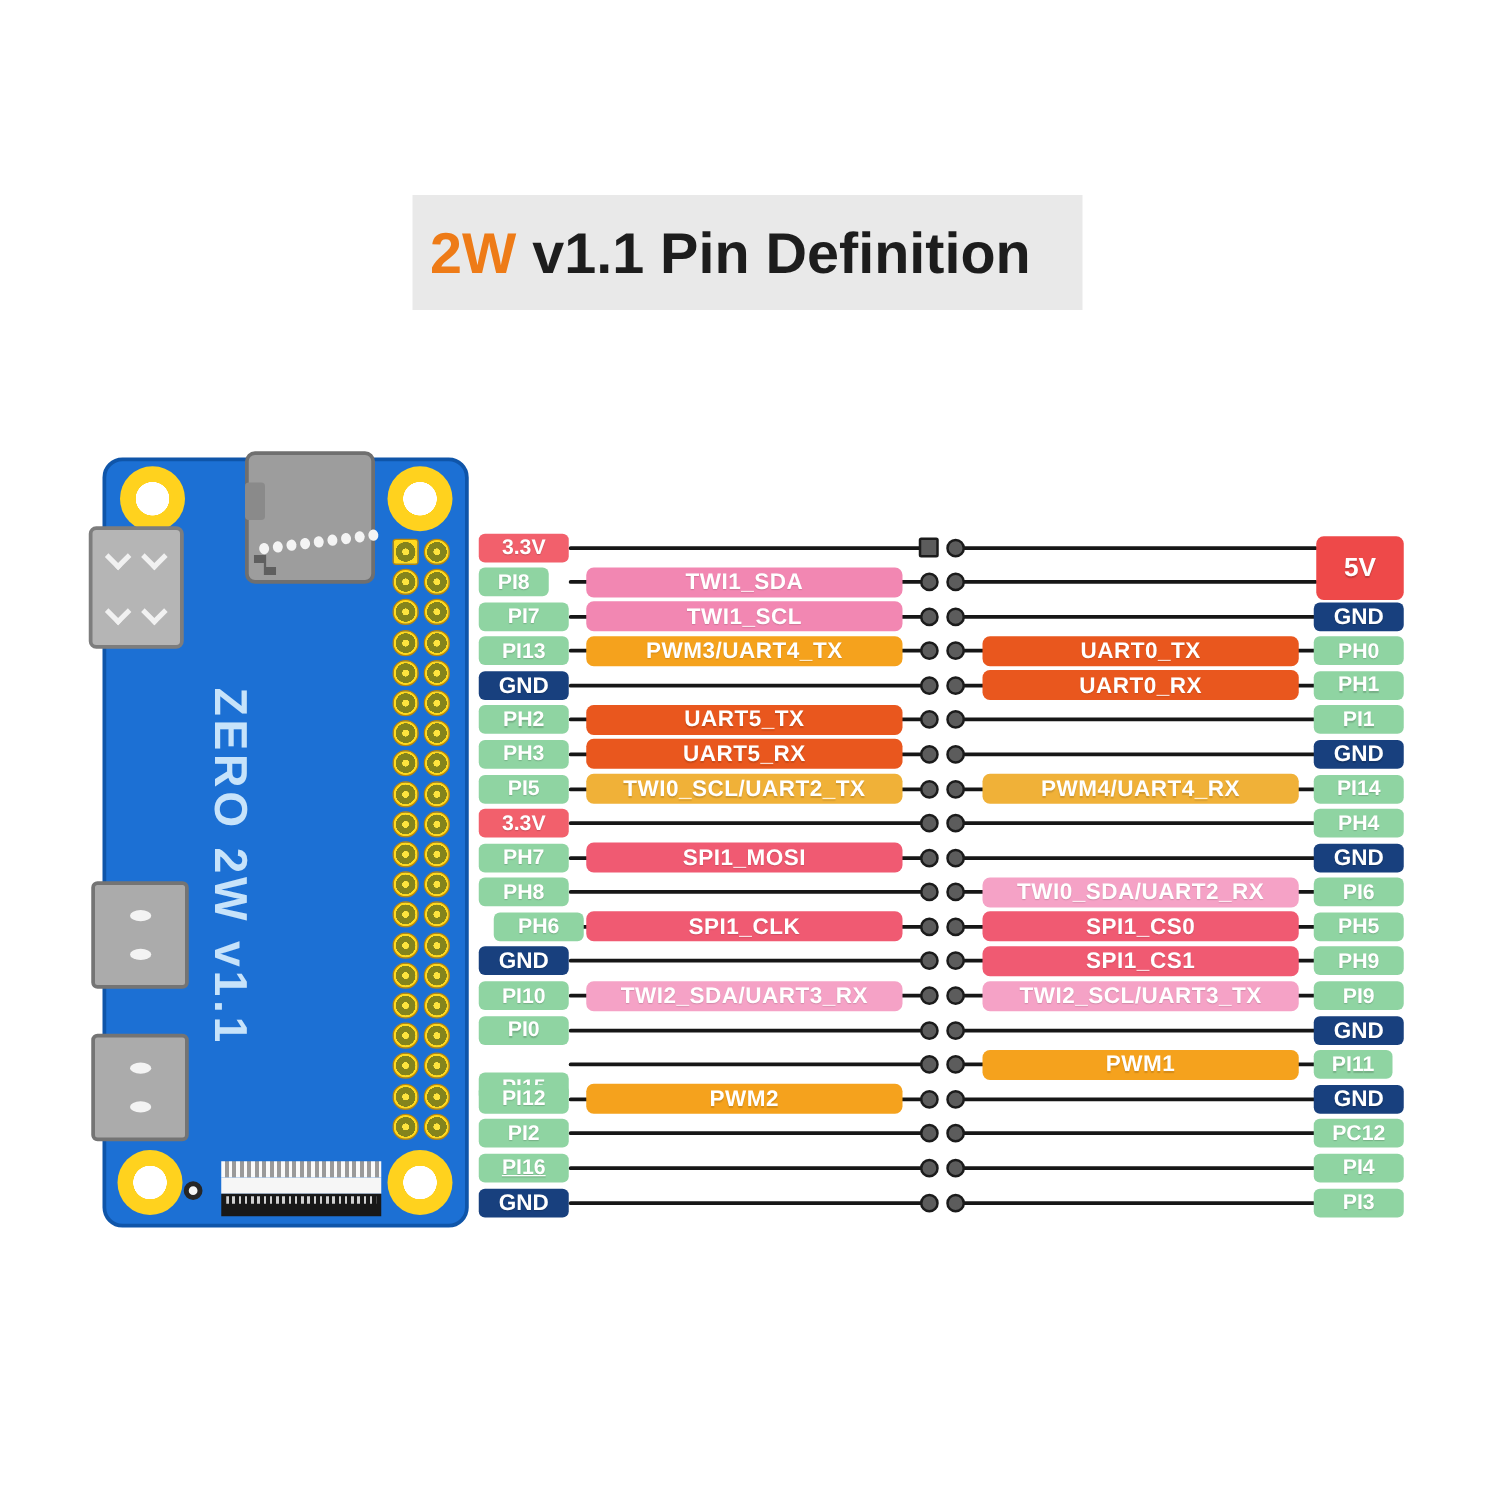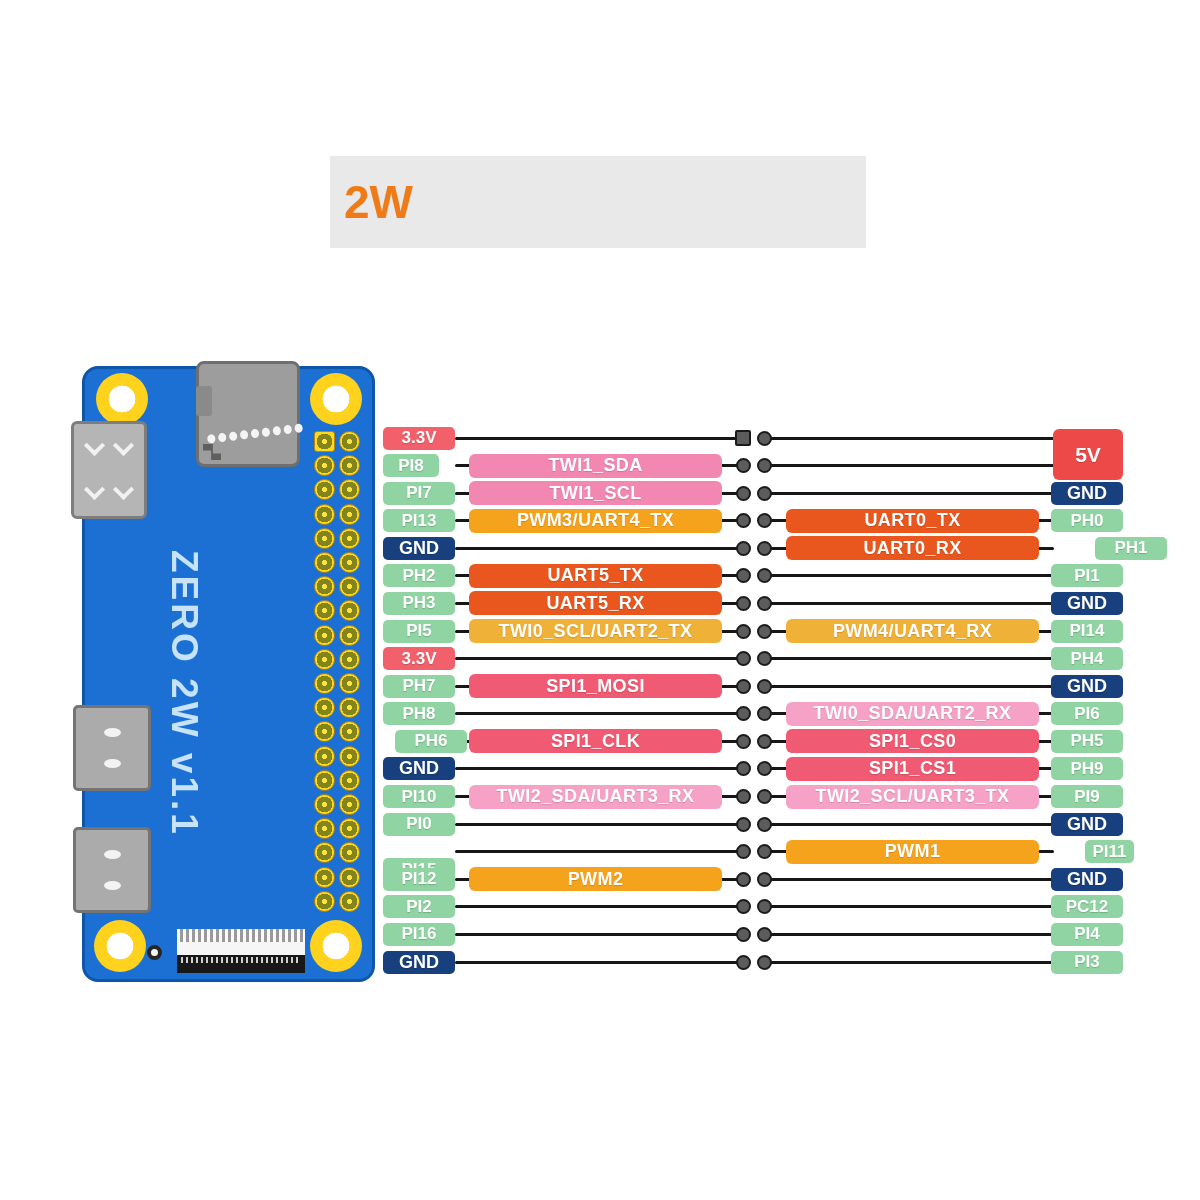--- a/index.html
+++ b/index.html
@@ -65,20 +65,21 @@
       display:flex;align-items:center;justify-content:center;color:#ffffff;font-weight:bold;font-size:21px;
       text-shadow:0 1px 1px rgba(0,0,0,.2);}
 </style>
 </head>
 <body>
 
 <div class="page">
 
   <div class="title-bar">
     <span class="t title-accent">2W</span>
+      <span class="t title-rest"> v1.1 Pin Definition</span>
   </div>
 
   <div class="board">
     <div class="mount" style="left:11px;top:4px"></div>
     <div class="mount" style="left:225px;top:4px"></div>
     <div class="mount" style="left:9px;top:551px"></div>
     <div class="mount" style="left:225px;top:551px"></div>
 
     <div class="sd">
       <span class="sd-notch"></span>
@@ -194,21 +195,21 @@
       <div class="badge g" style="left: 383px; top: 509.24px; width: 72px;">PI13</div>
       <div class="bar" style="left: 469px; top: 508.74px; width: 253px; background: rgb(245, 162, 29);">PWM3/UART4_TX</div>
       <div class="bar" style="left: 786px; top: 508.74px; width: 253px; background: rgb(233, 87, 30);">UART0_TX</div>
       <div class="badge g" style="left: 1051px; top: 509.24px; width: 72px;">PH0</div>
       <div class="dot" style="left: 735.5px; top: 513.24px;"></div>
       <div class="dot" style="left: 756.5px; top: 513.24px;"></div>
       <div class="pline" style="left: 455px; top: 546.82px; width: 288px;"></div>
       <div class="pline" style="left: 764px; top: 546.82px; width: 290px;"></div>
       <div class="badge n" style="left: 383px; top: 536.82px; width: 72px;">GND</div>
       <div class="bar" style="left: 786px; top: 536.32px; width: 253px; background: rgb(233, 87, 30);">UART0_RX</div>
-      <div class="badge g" style="left: 1051px; top: 536.82px; width: 72px; margin-left: 44px;">PH1</div>
+      <div class="badge g" style="left: 1051px; top: 536.82px; width: 72px;">PH1</div>
       <div class="dot" style="left: 735.5px; top: 540.82px;"></div>
       <div class="dot" style="left: 756.5px; top: 540.82px;"></div>
       <div class="pline" style="left: 455px; top: 574.4px; width: 288px;"></div>
       <div class="pline" style="left: 764px; top: 574.4px; width: 290px;"></div>
       <div class="badge g" style="left: 383px; top: 564.4px; width: 72px;">PH2</div>
       <div class="bar" style="left: 469px; top: 563.9px; width: 253px; background: rgb(233, 87, 30);">UART5_TX</div>
       <div class="badge g" style="left: 1051px; top: 564.4px; width: 72px;">PI1</div>
       <div class="dot" style="left: 735.5px; top: 568.4px;"></div>
       <div class="dot" style="left: 756.5px; top: 568.4px;"></div>
       <div class="pline" style="left: 455px; top: 601.98px; width: 288px;"></div>
@@ -272,39 +273,39 @@
       <div class="pline" style="left: 455px; top: 822.62px; width: 288px;"></div>
       <div class="pline" style="left: 764px; top: 822.62px; width: 290px;"></div>
       <div class="badge g" style="left: 383px; top: 812.62px; width: 72px;">PI0</div>
       <div class="badge n" style="left: 1051px; top: 812.62px; width: 72px;">GND</div>
       <div class="dot" style="left: 735.5px; top: 816.62px;"></div>
       <div class="dot" style="left: 756.5px; top: 816.62px;"></div>
       <div class="pline" style="left: 455px; top: 850.2px; width: 288px;"></div>
       <div class="pline" style="left: 764px; top: 850.2px; width: 290px;"></div>
       <div class="badge g" style="left: 383px; top: 858px; width: 72px;">PI15</div>
       <div class="bar" style="left: 786px; top: 839.7px; width: 253px; background: rgb(245, 162, 29);">PWM1</div>
-      <div class="badge g" style="left: 1085px; top: 840.2px; width: 49px;">PI11</div>
+      <div class="badge g" style="left: 1051px; top: 840.2px; width: 63px;">PI11</div>
       <div class="dot" style="left: 735.5px; top: 844.2px;"></div>
       <div class="dot" style="left: 756.5px; top: 844.2px;"></div>
       <div class="pline" style="left: 455px; top: 877.78px; width: 288px;"></div>
       <div class="pline" style="left: 764px; top: 877.78px; width: 290px;"></div>
       <div class="badge g" style="left: 383px; top: 867.78px; width: 72px;">PI12</div>
       <div class="bar" style="left: 469px; top: 867.28px; width: 253px; background: rgb(245, 162, 29);">PWM2</div>
       <div class="badge n" style="left: 1051px; top: 867.78px; width: 72px;">GND</div>
       <div class="dot" style="left: 735.5px; top: 871.78px;"></div>
       <div class="dot" style="left: 756.5px; top: 871.78px;"></div>
       <div class="pline" style="left: 455px; top: 905.36px; width: 288px;"></div>
       <div class="pline" style="left: 764px; top: 905.36px; width: 290px;"></div>
       <div class="badge g" style="left: 383px; top: 895.36px; width: 72px;">PI2</div>
       <div class="badge g" style="left: 1051px; top: 895.36px; width: 72px;">PC12</div>
       <div class="dot" style="left: 735.5px; top: 899.36px;"></div>
       <div class="dot" style="left: 756.5px; top: 899.36px;"></div>
       <div class="pline" style="left: 455px; top: 932.94px; width: 288px;"></div>
       <div class="pline" style="left: 764px; top: 932.94px; width: 290px;"></div>
-      <div class="badge g" style="left: 383px; top: 922.94px; width: 72px;">PI16</div>
+      <div class="badge g" style="left: 383px; top: 922.94px; width: 72px; text-decoration: underline;">PI16</div>
       <div class="badge g" style="left: 1051px; top: 922.94px; width: 72px;">PI4</div>
       <div class="dot" style="left: 735.5px; top: 926.94px;"></div>
       <div class="dot" style="left: 756.5px; top: 926.94px;"></div>
       <div class="pline" style="left: 455px; top: 960.52px; width: 288px;"></div>
       <div class="pline" style="left: 764px; top: 960.52px; width: 290px;"></div>
       <div class="badge n" style="left: 383px; top: 950.52px; width: 72px;">GND</div>
       <div class="badge g" style="left: 1051px; top: 950.52px; width: 72px;">PI3</div>
       <div class="dot" style="left: 735.5px; top: 954.52px;"></div>
       <div class="dot" style="left: 756.5px; top: 954.52px;"></div>
       <div class="v5">5V</div>

